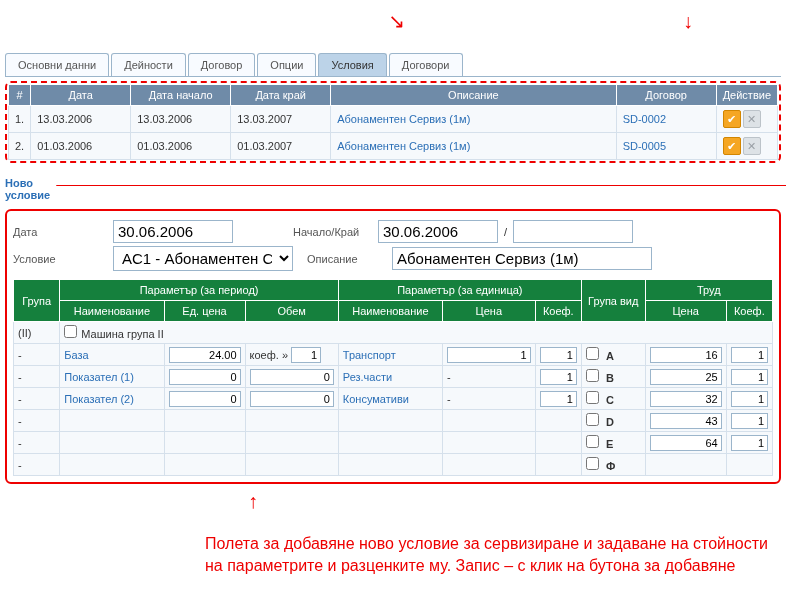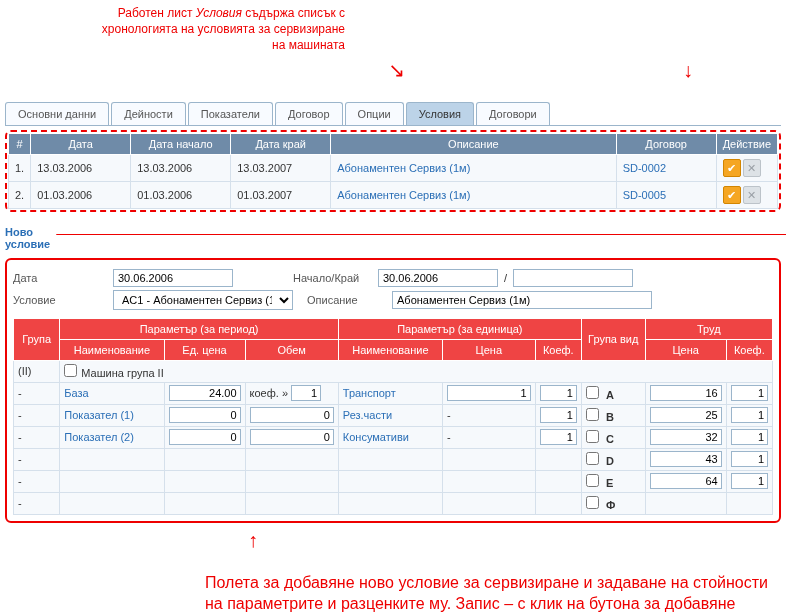--- a/index.html
+++ b/index.html
@@ -23,51 +23,47 @@
 .link{color:#2B6FB6;cursor:pointer}
 .ico-btn{width:18px;height:18px;display:inline-block;background:#F5A623;border:1px solid #D28500;border-radius:2px;color:#fff;text-align:center;line-height:16px;font-size:11px;margin-right:2px}
 .ico-btn.gray{background:#DDE2E6;border-color:#BCC3C9;color:#9AA0A6}
 .section-title{color:#2B6FB6;font-weight:bold;margin:14px 0 4px}
 .title-row{display:flex;align-items:center}
 .title-row .spacer{flex:1}
 .long-arrow{color:#e00;font-size:14px;letter-spacing:-1px;margin:0 6px}
 .form-box{border:2px solid #e00;border-radius:6px;padding:6px;margin-top:4px}
 .form-row{display:flex;align-items:center;margin:3px 0}
 .form-row label{width:100px;color:#555}
-input.txt,select.sel{border:1px solid #9BB5CB;padding:2px 4px;font-size:11px;background:#fff}
+input.txt,select.sel{border:1px solid #9BB5CB;padding:2px 4px;font-size:15px;background:#fff}
 input.txt{width:120px}
 select.sel{width:180px}
 .form-row .gap{width:60px}
 .form-row .lbl2{width:85px;color:#555}
 .param-tbl{width:100%;border-collapse:collapse;margin-top:8px}
-.param-tbl th{background:#ef4444;color:#fff;font-weight:normal;padding:4px 2px;border:1px solid #fff;text-align:center;font-size:11px}
+.param-tbl th{background:#15803d;color:#fff;font-weight:normal;padding:4px 2px;border:1px solid #fff;text-align:center;font-size:11px}
 .param-tbl td{border:1px solid #D5E0EB;padding:2px 4px;background:#F6F9FC;height:22px}
 .param-tbl td.tl{color:#2B6FB6}
 .param-tbl input.cell{width:100%;border:1px solid #9BB5CB;text-align:right;padding:1px 3px;font-size:11px}
 .param-tbl input[type=checkbox]{margin-right:4px}
 .bottom-anno{color:#e00;font-size:16px;text-align:left;margin-top:20px;padding-left:200px;line-height:1.35}
 .bottom-arrow{color:#e00;font-size:20px;text-align:center;margin-top:6px;padding-right:280px}
 </style>
 </head>
 <body>
 
 <div class="anno-top">
-  <div class="anno anno-left">
-    Работен лист <em>Условия</em> съдържа списък с хронологията на условията за сервизиране на машината
-  </div>
 </div>
 <div class="arrow-row">
   <div class="a1"><span class="arrow-red">↘</span></div>
   <div class="a2"><span class="arrow-red">↓</span></div>
 </div>
 
 <div class="tabs">
   <div class="tab">Основни данни</div>
   <div class="tab">Дейности</div>
-  <div class="tab">Показатели</div>
   <div class="tab">Договор</div>
   <div class="tab">Опции</div>
   <div class="tab active">Условия</div>
   <div class="tab">Договори</div>
 </div>
 
 <div class="grid">
 <table class="data">
   <tbody>
         <tr>

